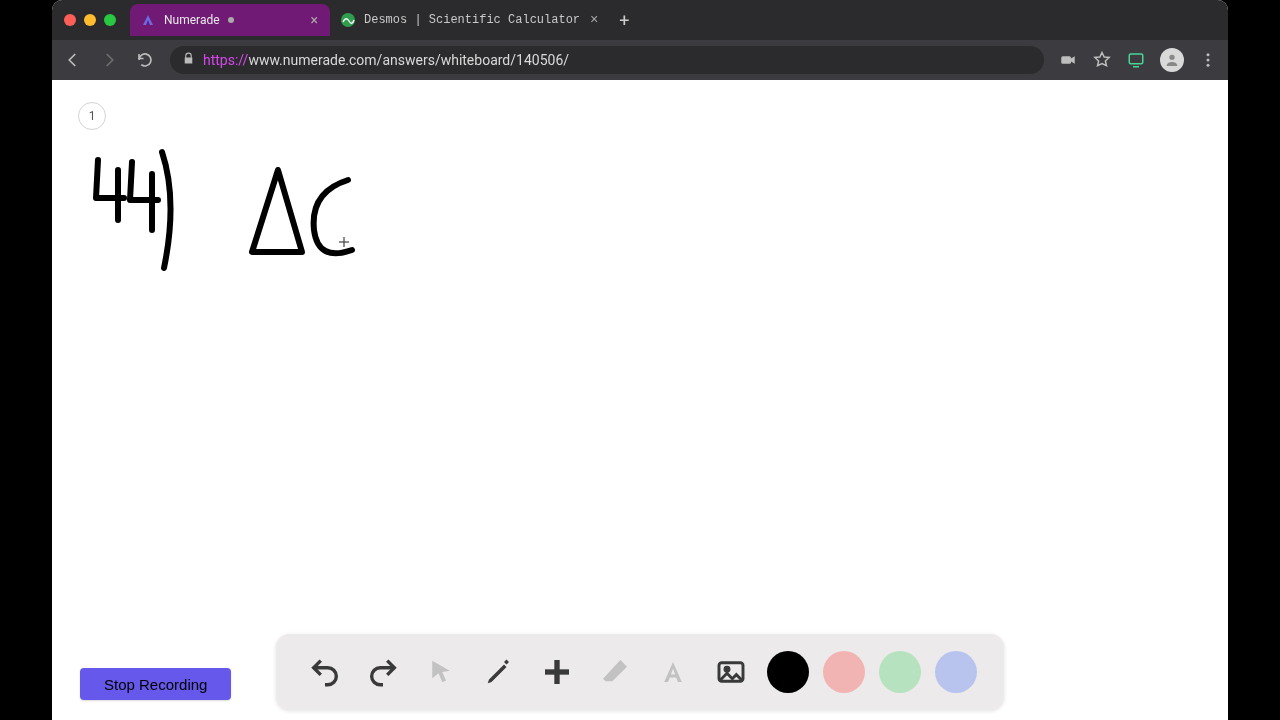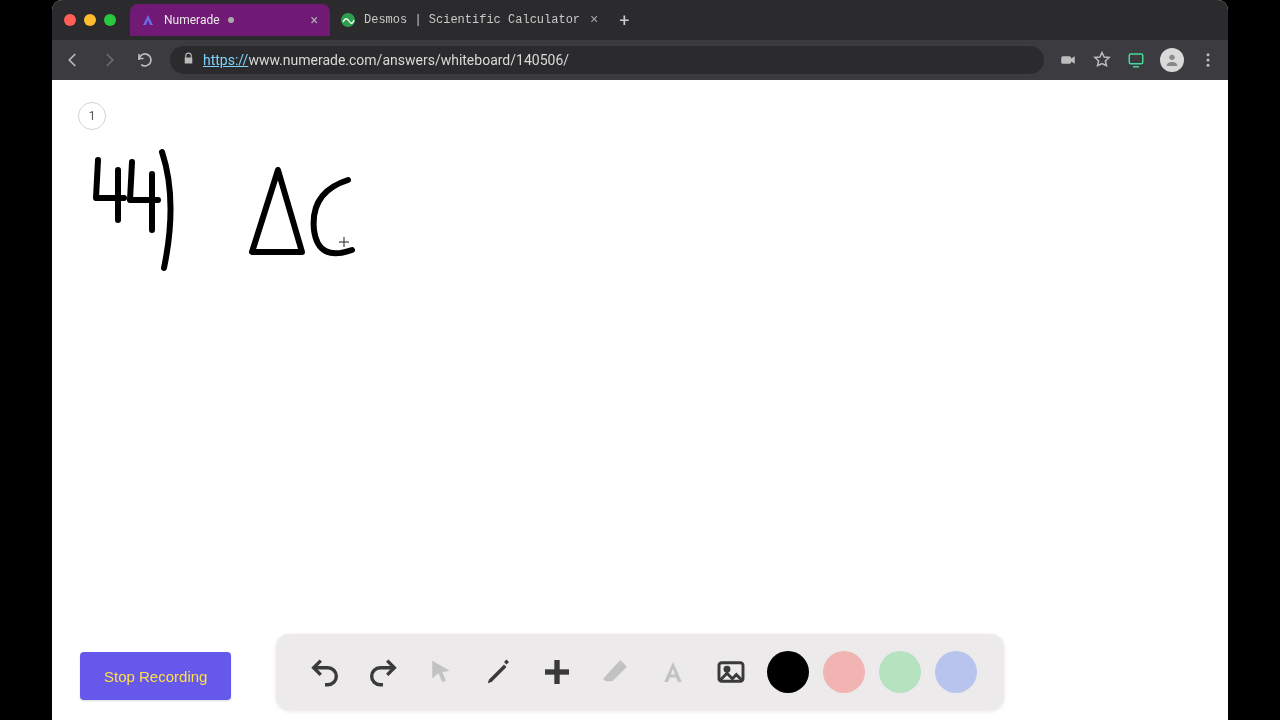--- a/index.html
+++ b/index.html
@@ -68,21 +68,21 @@
     border-radius: 14px;
     display: flex;
     align-items: center;
     padding: 0 12px;
     gap: 8px;
     color: #d9d9d9;
     font-size: 14px;
   }
   .url-field .lock { color: #bbb; }
   .url-text { white-space: nowrap; }
-  .url-scheme { color: #7dd3fc; text-decoration: underline; }
+  .url-scheme { color: #d946ef; }
   .addr-right { display:flex; align-items:center; gap: 14px; }
   .addr-icon { width:20px;height:20px;display:flex;align-items:center;justify-content:center;color:#bdbdbd;}
   .avatar { width: 24px; height:24px; border-radius:50%; background:#d9d9d9; display:flex;align-items:center;justify-content:center;}
   .page {
     position: relative;
     width: 100%;
     height: calc(100% - 80px);
     background: #fff;
   }
   .page-num-badge {
@@ -99,24 +99,24 @@
     background:#fff;
   }
   .canvas {
     position: absolute;
     inset: 0;
   }
   .stop-rec {
     position: absolute;
     left: 28px;
     bottom: 20px;
-    height: 48px;
+    height: 32px;
     padding: 0 24px;
     background: #6558ea;
-    color: #fde047;
+    color: #000000;
     border: none;
     border-radius: 4px;
     font-size: 15px;
     display:flex;align-items:center;
     box-shadow: 0 1px 2px rgba(0,0,0,0.15);
   }
   .toolbar {
     position: absolute;
     left: 50%;
     transform: translateX(-50%);

